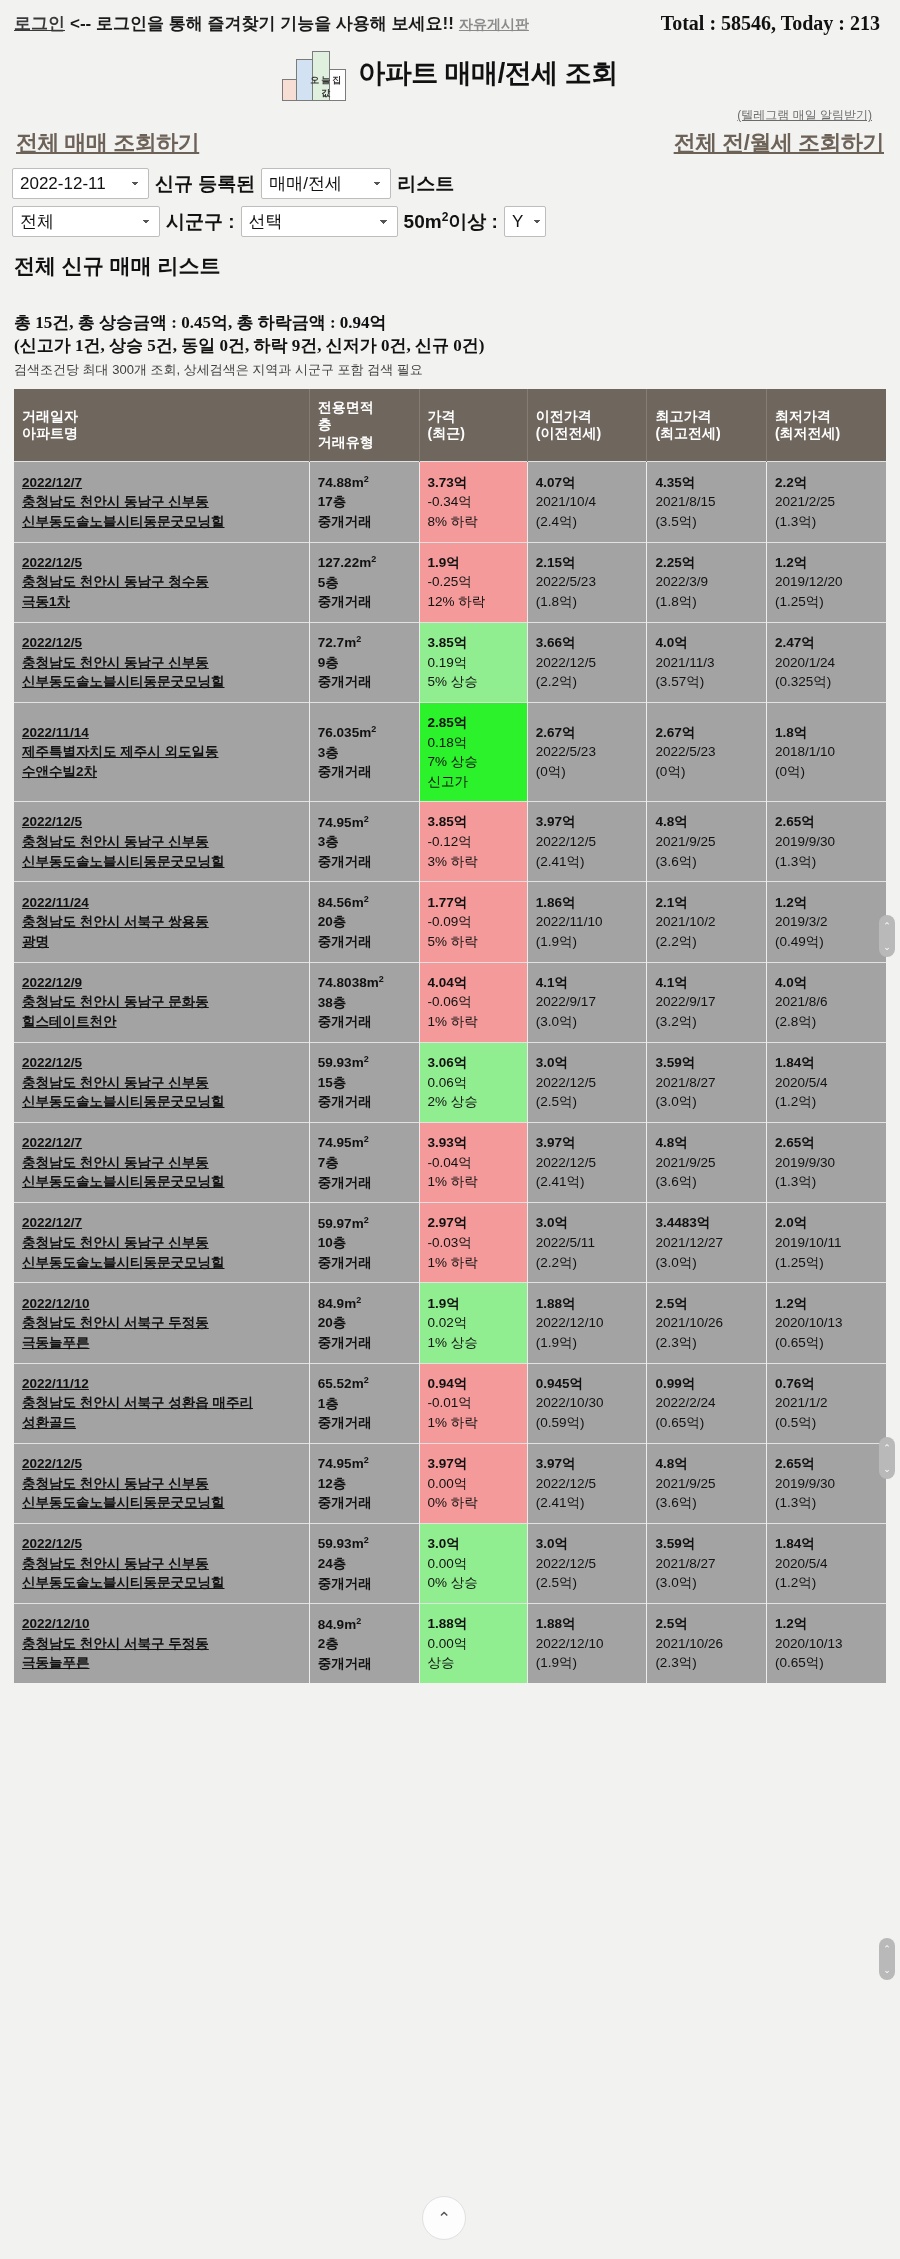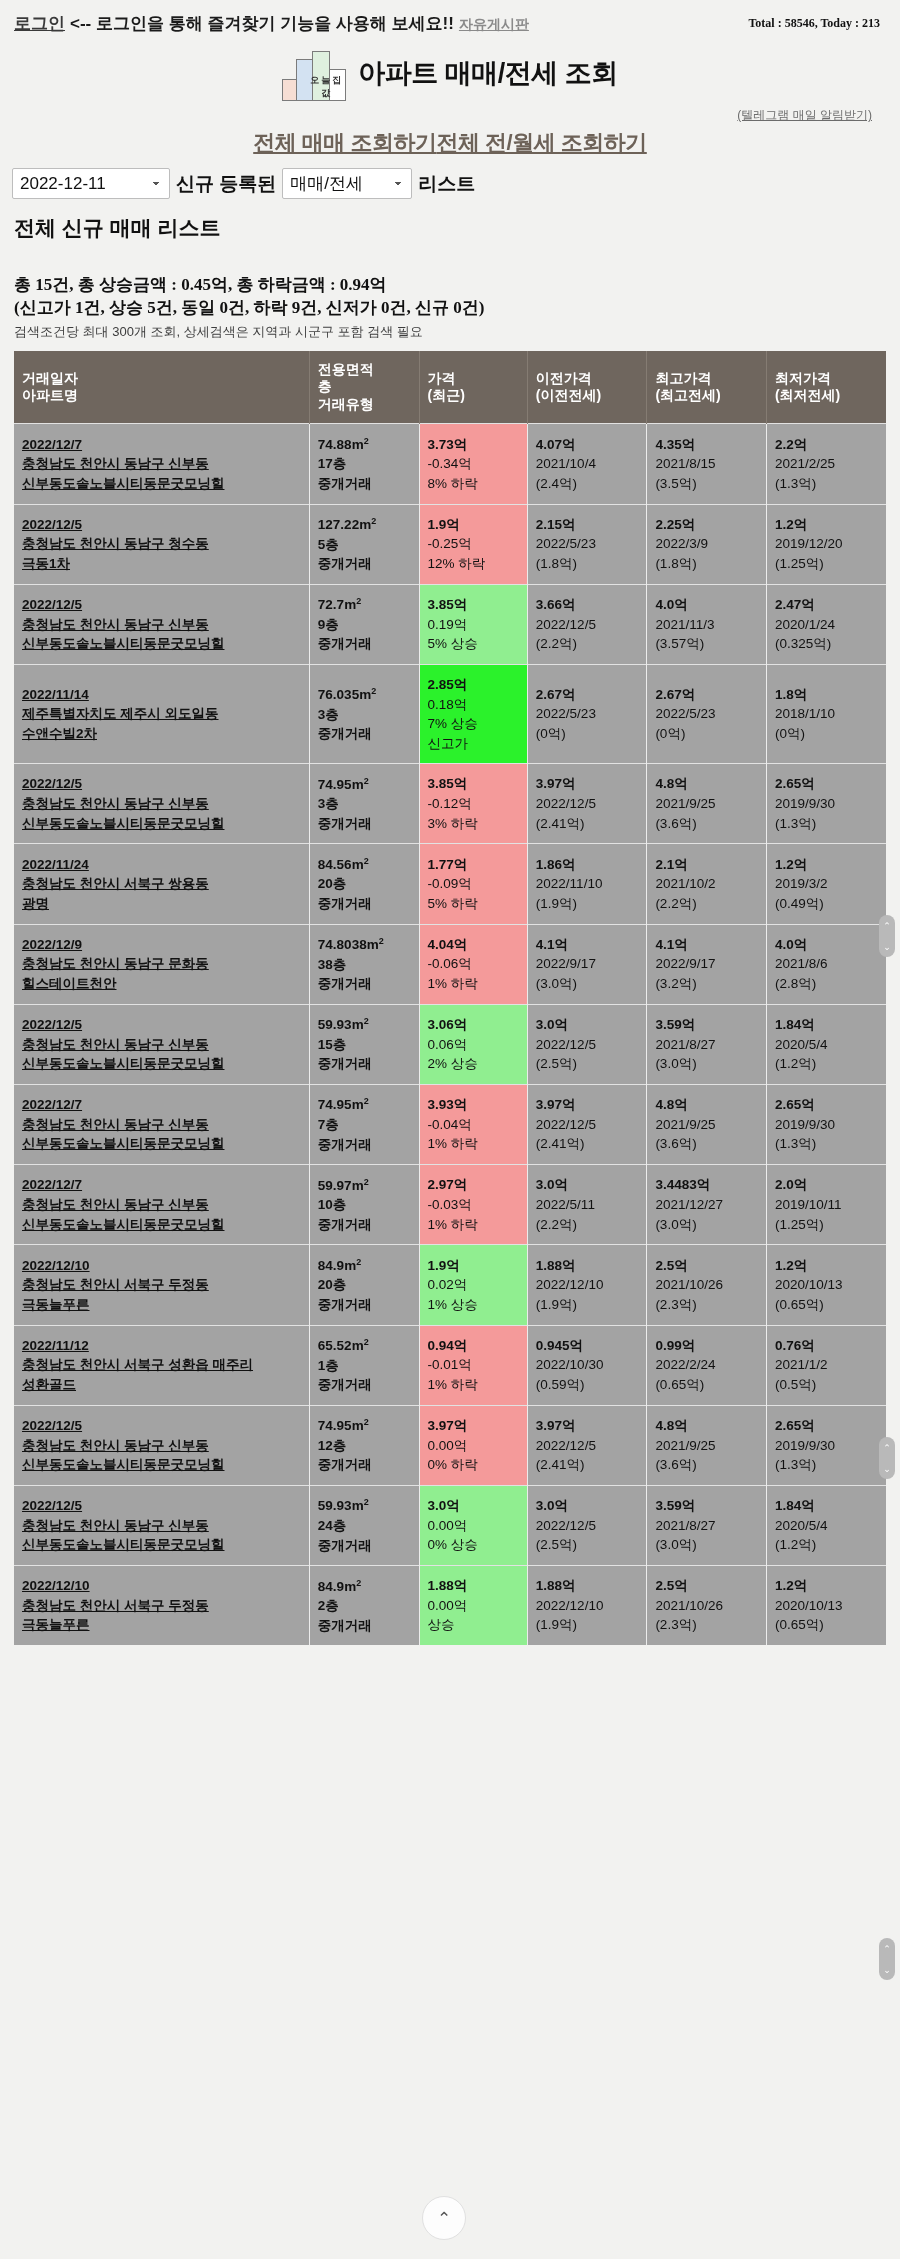--- a/index.html
+++ b/index.html
@@ -26,21 +26,21 @@
     font-size: 17px; font-weight: bold; color: #3a3a3a;
     text-decoration: underline; cursor: pointer; white-space: nowrap;
   }
   .login-msg { font-size: 17px; font-weight: bold; color: #1b1b1b; white-space: nowrap; }
   .board-link {
     font-size: 14px; font-weight: bold; color: #8a8a8a;
     text-decoration: underline; cursor: pointer; white-space: nowrap;
   }
   .counter {
     font-family: "Liberation Serif", "DejaVu Serif", serif;
-    font-size: 12px; font-weight: bold; color: #111;
+    font-size: 20px; font-weight: bold; color: #111;
     white-space: nowrap; padding-right: 6px;
   }
 
   
   .title-row {
     display: flex; align-items: center; justify-content: center;
     gap: 10px; padding: 6px 0 2px 0;
   }
   .logo { position: relative; width: 66px; height: 56px; }
   .logo .bar { position: absolute; bottom: 0; border: 1px solid #7b7b7b; }
@@ -59,21 +59,21 @@
   }
 
   
   .telegram-row { text-align: right; padding: 2px 28px 0 0; }
   .telegram-link {
     font-size: 12px; color: #6b6b6b; text-decoration: underline; cursor: pointer;
   }
 
   
   .querylinks {
-    display: flex; justify-content: center; align-items: center;
+    display: flex; justify-content: space-between; align-items: center;
     padding: 4px 16px 10px 16px;
   }
   .query-link {
     font-size: 22px; font-weight: bold; color: #6d6258;
     text-decoration: underline; cursor: pointer; letter-spacing: -0.5px;
   }
 
   
   .filters { padding: 0 12px; }
   .filter-row {
@@ -86,21 +86,21 @@
     font-family: "Liberation Sans", sans-serif;
     font-size: 17px; color: #111;
     padding: 4px 22px 4px 7px;
     background-image: linear-gradient(45deg, transparent 50%, #555 50%),
                       linear-gradient(135deg, #555 50%, transparent 50%);
     background-position: calc(100% - 13px) 13px, calc(100% - 9px) 13px;
     background-size: 4px 4px, 4px 4px;
     background-repeat: no-repeat;
     cursor: pointer; height: 31px;
   }
-  .sel-date { width: 158px; }
+  .sel-date { width: 137px; }
   .sel-type { width: 130px; }
   .sel-region { width: 148px; }
   .sel-sigungu { width: 157px; }
   .sel-area { width: 42px; padding-right: 16px;
     background-position: calc(100% - 8px) 13px, calc(100% - 4px) 13px; }
   .flabel { font-size: 19px; font-weight: bold; color: #111; white-space: nowrap; }
   .flabel .sup { font-size: 12px; vertical-align: super; }
 
   
   .summary { padding: 8px 14px 0 14px; }
@@ -216,20 +216,33 @@
 <div class="filters">
   <div class="filter-row">
     <select class="sel sel-date">
       <option>2022-12-11</option>
     </select>
     <span class="flabel">신규 등록된</span>
     <select class="sel sel-type">
       <option>매매/전세</option>
     </select>
     <span class="flabel">리스트</span>
+  </div>
+  <div class="filter-row">
+    <select class="sel sel-region">
+      <option>전체</option>
+    </select>
+    <span class="flabel">시군구 :</span>
+    <select class="sel sel-sigungu">
+      <option>선택</option>
+    </select>
+    <span class="flabel"><span>50</span><span>m</span><span class="sup">2</span><span>이상 :</span></span>
+    <select class="sel sel-area">
+      <option>Y</option>
+    </select>
   </div>
 </div>
 
 <div class="summary">
   <div class="list-title">전체 신규 매매 리스트</div>
   <div class="sum-line">총 15건, 총 상승금액 : 0.45억, 총 하락금액 : 0.94억</div>
   <div class="sum-line">(신고가 1건, 상승 5건, 동일 0건, 하락 9건, 신저가 0건, 신규 0건)</div>
   <div class="sum-note">검색조건당 최대 300개 조회, 상세검색은 지역과 시군구 포함 검색 필요</div>
 </div>
 

